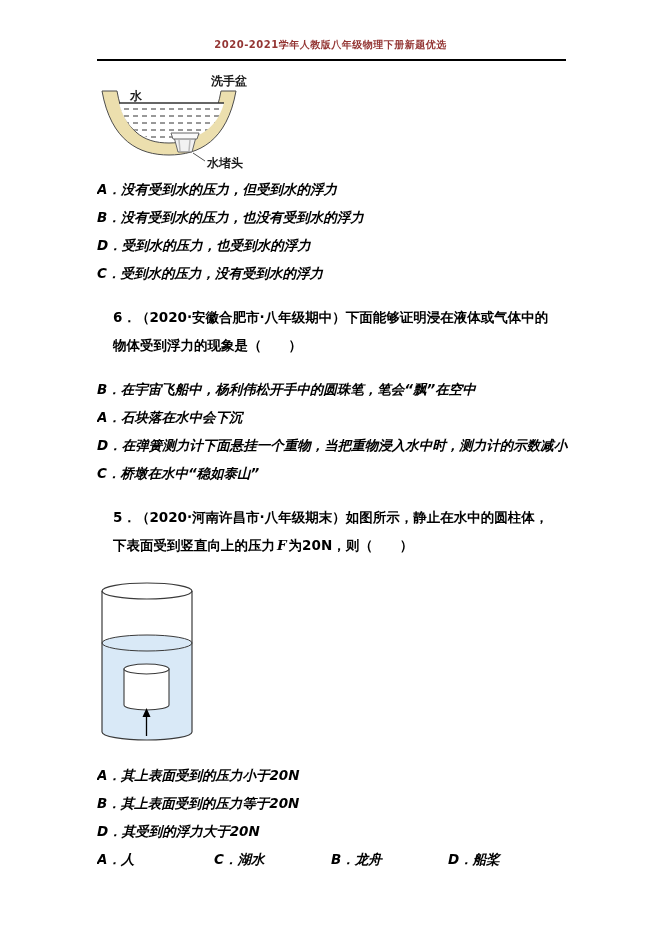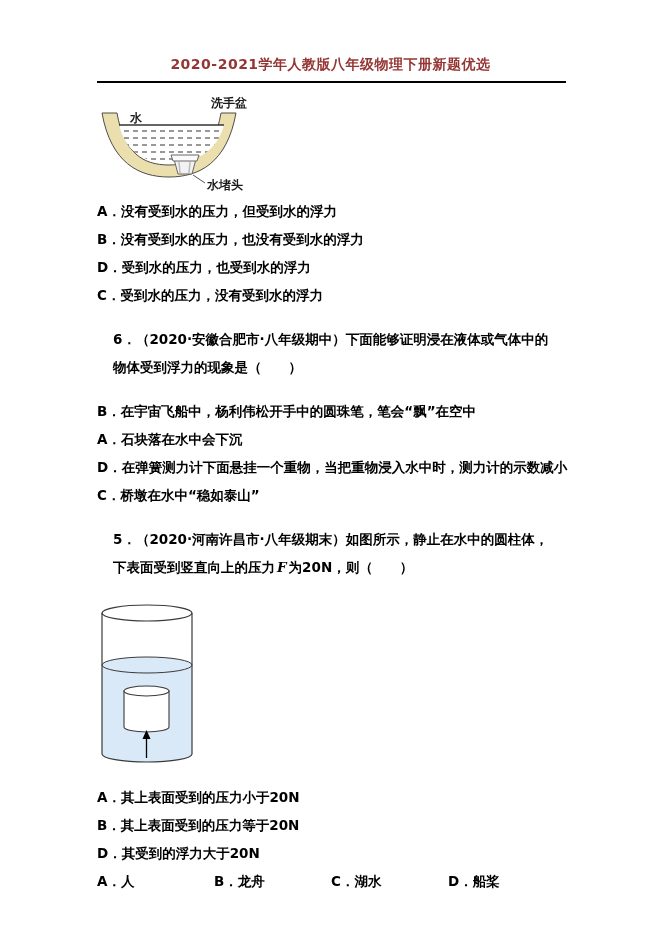--- a/index.html
+++ b/index.html
@@ -5,42 +5,42 @@
   html,body{margin:0;padding:0;background:#fff;}
   .page{
     position:relative;
     width:661px;height:935px;
     background:#ffffff;
     font-family:"DejaVu Sans","Liberation Sans",sans-serif;
     color:#000;
     overflow:hidden;
   }
   .header{
-    padding-top:56px;
+    padding-top:38px;
     text-align:center;
-    font-size:14px;
+    font-size:10px;
     font-weight:bold;
     color:#943634;
     letter-spacing:0.5px;
   }
   .header-rule{
     border:none;
     border-top:2px solid #000;
     margin:7px 95px 0 97px;
   }
   .content{
     padding:12px 88px 0 97px;
     font-size:13.5px;
     font-weight:bold;
     line-height:28px;
   }
   .fig-basin{display:block;margin:0 0 2px 2px;}
   .fig-beaker{display:block;margin:2px 0 4px 0;}
   .stem{margin:16px;}
-  .opt{height:28px;white-space:nowrap;overflow:hidden;}
+  .opt{height:28px;white-space:nowrap;overflow:hidden;font-style:italic;}
   .opts-row{display:flex;height:28px;}
   .opts-row .opt{width:117px;height:28px;}
   .f-sym{
     font-style:italic;
     font-family:"DejaVu Serif","Liberation Serif",serif;
     padding:0 2px;
   }
   svg text{
     font-family:"DejaVu Sans","Liberation Sans",sans-serif;
     font-weight:bold;
@@ -116,19 +116,19 @@
         <polygon points="49.5,133 45.5,142 53.5,142" fill="#000"></polygon>
       </g>
     </svg>
 
     <div class="opt">A．其上表面受到的压力小于20N</div>
     <div class="opt">B．其上表面受到的压力等于20N</div>
     <div class="opt">D．其受到的浮力大于20N</div>
 
     <div class="opts-row">
       <div class="opt">A．人</div>
+      <div class="opt">C．湖水</div>
       <div class="opt">B．龙舟</div>
-      <div class="opt">C．湖水</div>
       <div class="opt">D．船桨</div>
     </div>
 
   </div>
 </div>
 
 </body></html>

